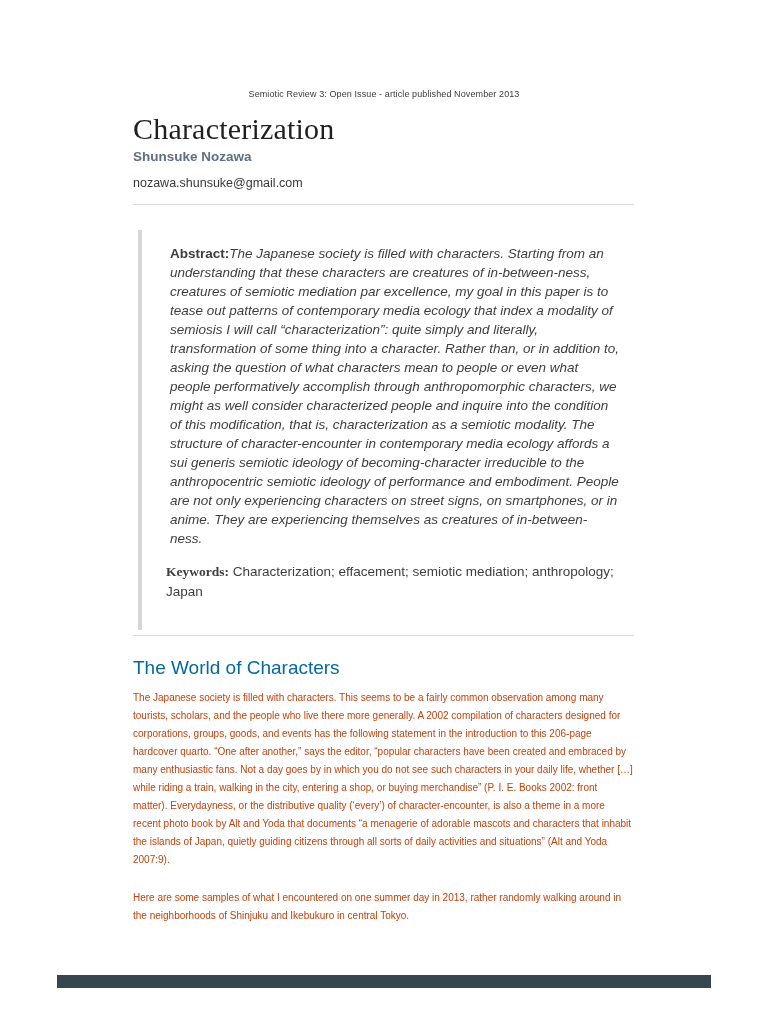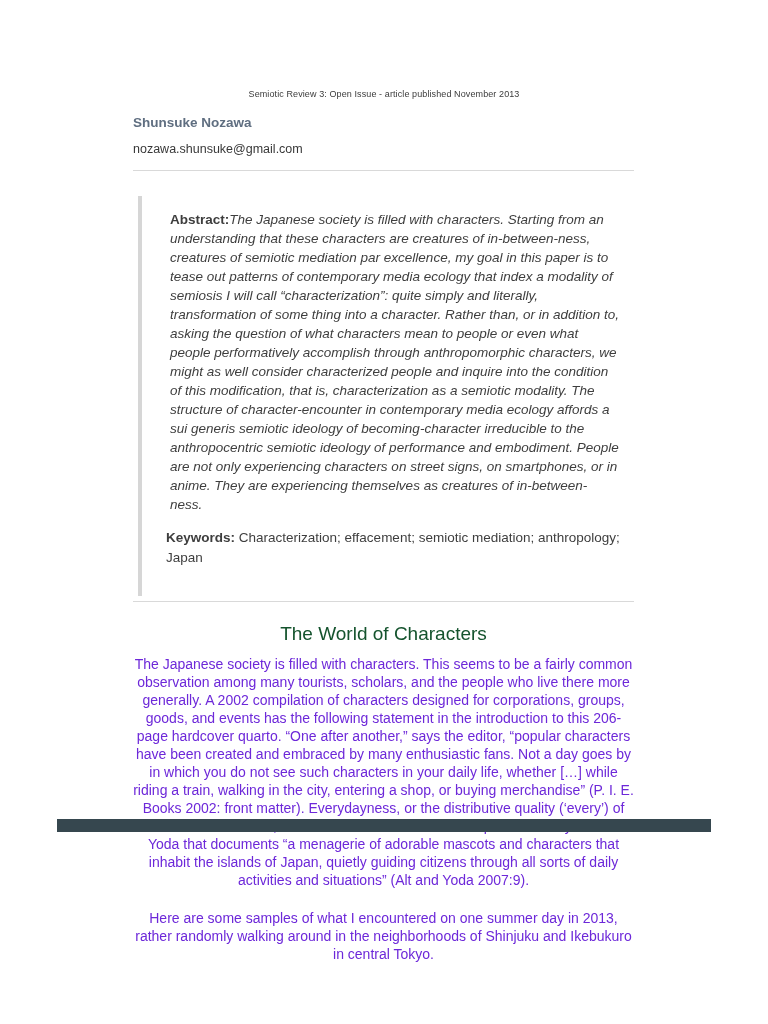--- a/index.html
+++ b/index.html
@@ -2,21 +2,21 @@
 <html><head>
 <meta charset="utf-8">
 <style>
   html, body { margin: 0; padding: 0; background: #ffffff; }
   body {
     width: 768px; height: 1024px;
     font-family: "Liberation Sans", sans-serif;
     -webkit-font-smoothing: antialiased;
     overflow: hidden;
   }
-  .page { position: relative; width: 768px; height: 832px; background: #ffffff; }
+  .page { position: relative; width: 768px; height: 988px; background: #ffffff; }
 
   
   .doc-header {
     padding-top: 88px;
     text-align: center;
     font-size: 9px;
     line-height: 13px;
     color: #3b3b3b;
     letter-spacing: 0.1px;
   }
@@ -28,21 +28,21 @@
     margin: 10px 0 0 0;
     font-family: "Liberation Serif", serif;
     font-weight: 400;
     font-size: 30px;
     line-height: 36px;
     color: #1f1f1f;
     letter-spacing: 0.2px;
   }
 
   .author-name {
-    margin-top: 13px;
+    margin-top: 1px;
     font-size: 13.5px;
     font-weight: 700;
     color: #5f6e80;
     line-height: 18px;
     text-decoration: none;
     display: inline-block;
   }
   .author-email {
     margin-top: 8px;
     font-size: 12.5px;
@@ -71,36 +71,34 @@
     color: #3e3e3e;
   }
   .abstract-paragraph .lbl { font-weight: 700; font-style: normal; }
   .abstract-paragraph .it { font-style: italic; }
   .keywords-line {
     margin: 14px 0 0 0;
     font-size: 13.5px;
     line-height: 20px;
     color: #3e3e3e;
   }
-  .keywords-line .lbl { font-weight: 700; }
+  .keywords-line .lbl { font-weight: 700; font-family: Liberation Serif, serif; }
 
   h2.section-heading {
     margin: 20px 0 0 0;
     font-size: 19px;
     font-weight: 400;
-    color: #14532d;
+    color: #0369a1;
     line-height: 24px;
-    text-align: center;
   }
   p.body-p {
     margin: 9px 0 0 0;
-    font-size: 14px;
+    font-size: 10px;
     line-height: 18px;
-    color: #6d28d9;
-    text-align: center;
+    color: #c2410c;
   }
   p.body-p + p.body-p { margin-top: 20px; }
 
   
   .page-separator {
     position: absolute;
     left: 57px;
     width: 654px;
     bottom: 0;
     height: 13px;
@@ -111,20 +109,21 @@
 <body>
 
 <div class="page">
 
   <header class="doc-header">
     <div>Semiotic Review 3: Open Issue - article published November 2013</div>
   </header>
 
   <main class="content">
 
+    <h1 class="title">Characterization</h1>
 
     <div>
       <span class="author-name">Shunsuke Nozawa</span>
     </div>
     <div class="author-email">nozawa.shunsuke@gmail.com</div>
 
     <hr class="rule rule-top">
 
     <section class="abstract-block">
       <p class="abstract-paragraph"><span class="lbl">Abstract:</span><span class="it">The Japanese society is filled with characters. Starting from an understanding that these characters are creatures of in-between-ness, creatures of semiotic mediation par excellence, my goal in this paper is to tease out patterns of contemporary media ecology that index a modality of semiosis I will call “characterization”: quite simply and literally, transformation of some thing into a character. Rather than, or in addition to, asking the question of what characters mean to people or even what people performatively accomplish through anthropomorphic characters, we might as well consider characterized people and inquire into the condition of this modification, that is, characterization as a semiotic modality. The structure of character-encounter in contemporary media ecology affords a sui generis semiotic ideology of becoming-character irreducible to the anthropocentric semiotic ideology of performance and embodiment. People are not only experiencing characters on street signs, on smartphones, or in anime. They are experiencing themselves as creatures of in-between-ness.</span></p>

